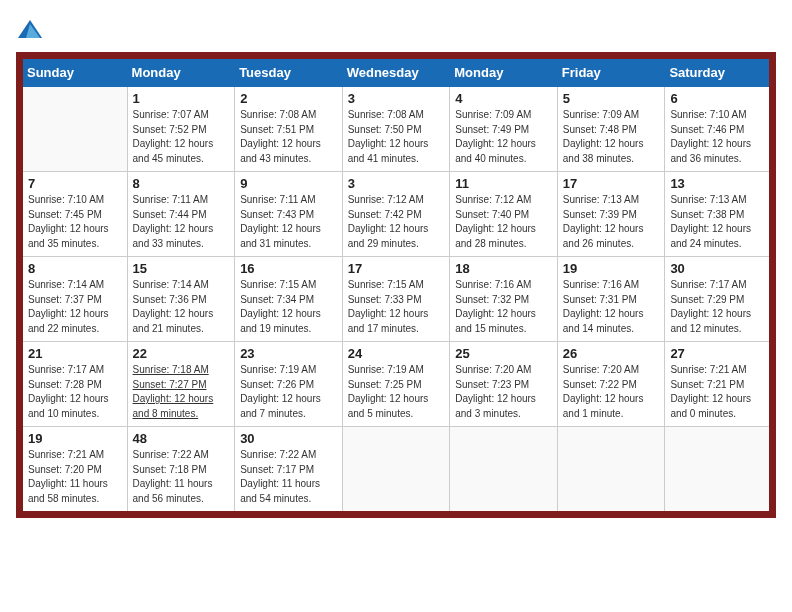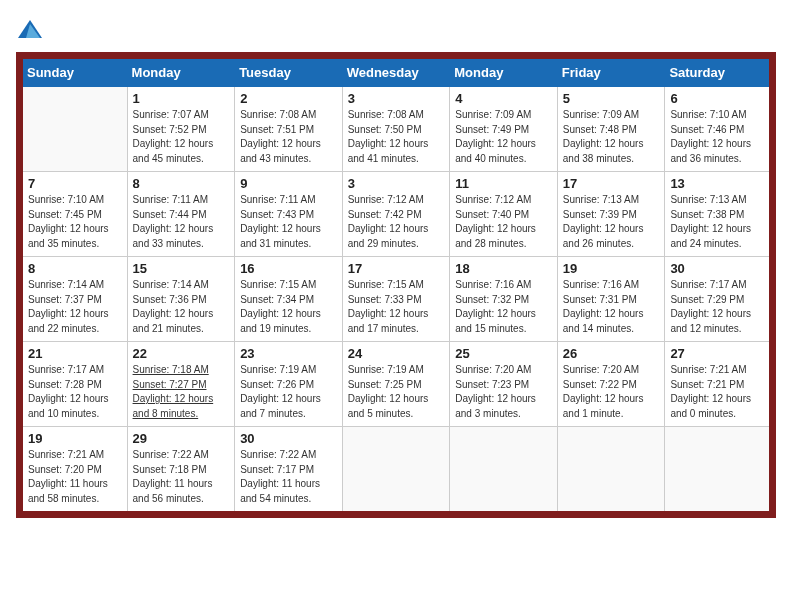--- a/index.html
+++ b/index.html
@@ -316,21 +316,21 @@
       </tr>
       <tr>
         <td>
           <div class="day-number">19</div>
           <div class="day-info" style="white-space: pre-line;">Sunrise: 7:21 AM
 Sunset: 7:20 PM
 Daylight: 11 hours
 and 58 minutes.</div>
         </td>
         <td>
-          <div class="day-number">29</div>
+          <div class="day-number">48</div>
           <div class="day-info" style="white-space: pre-line;">Sunrise: 7:22 AM
 Sunset: 7:18 PM
 Daylight: 11 hours
 and 56 minutes.</div>
         </td>
         <td>
           <div class="day-number">30</div>
           <div class="day-info" style="white-space: pre-line;">Sunrise: 7:22 AM
 Sunset: 7:17 PM
 Daylight: 11 hours

